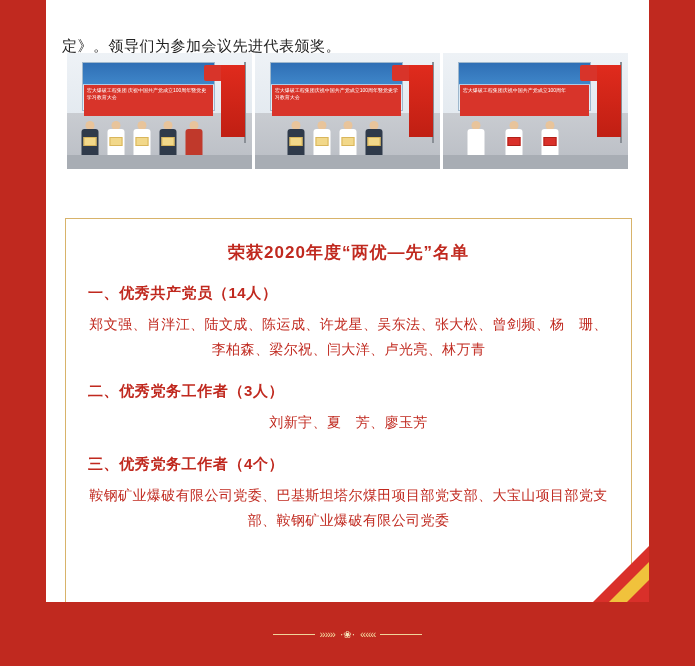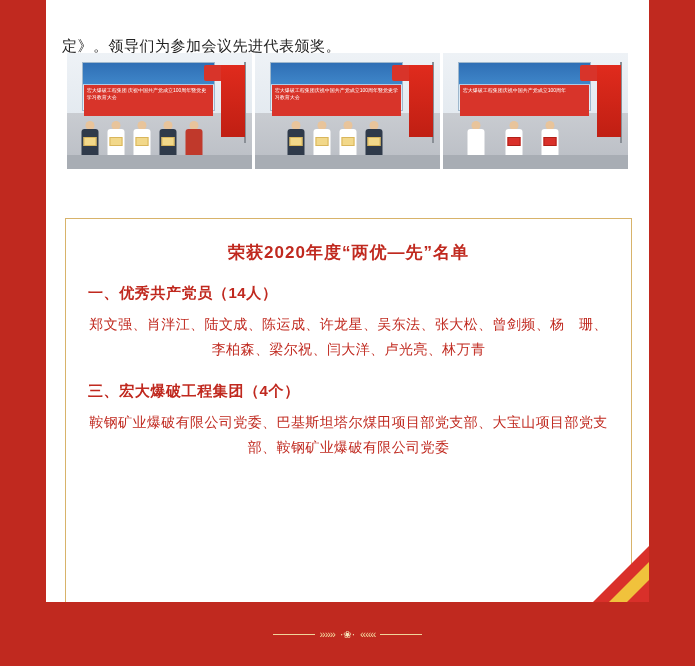--- a/index.html
+++ b/index.html
@@ -363,23 +363,27 @@
     </div>
 
     <div class="honor-box" style="left:19px; top:218px; width:567px; height:404px;">
       <div class="honor-title">荣获2020年度“两优—先”名单</div>
 
       <div class="honor-section">
         <div class="sec-head">一、优秀共产党员（14人）</div>
         <div class="sec-body">郑文强、肖泮江、陆文成、陈运成、许龙星、吴东法、张大松、曾剑频、杨　珊、李柏森、梁尔祝、闫大洋、卢光亮、林万青</div>
       </div>
 
-
       <div class="honor-section">
-        <div class="sec-head">三、宏大爆破工程集团（4个）</div>
+        <div class="sec-head">二、优秀党务工作者（3人）</div>
+        <div class="sec-body">刘新宇、夏　芳、廖玉芳</div>
+      </div>
+
+      <div class="honor-section">
+        <div class="sec-head">三、优秀党务工作者（4个）</div>
         <div class="sec-body">鞍钢矿业爆破有限公司党委、巴基斯坦塔尔煤田项目部党支部、大宝山项目部党支部、鞍钢矿业爆破有限公司党委</div>
       </div>
     </div>
 
   </div>
 
   <div class="corner-ribbon">
     <i class="cr1"></i>
     <i class="cr2"></i>
     <i class="cr3"></i>

